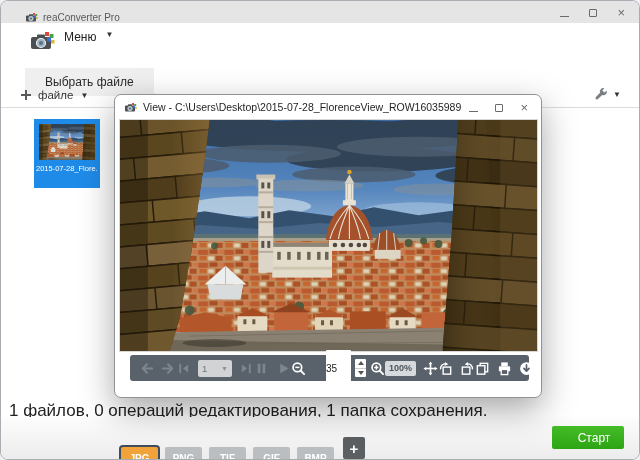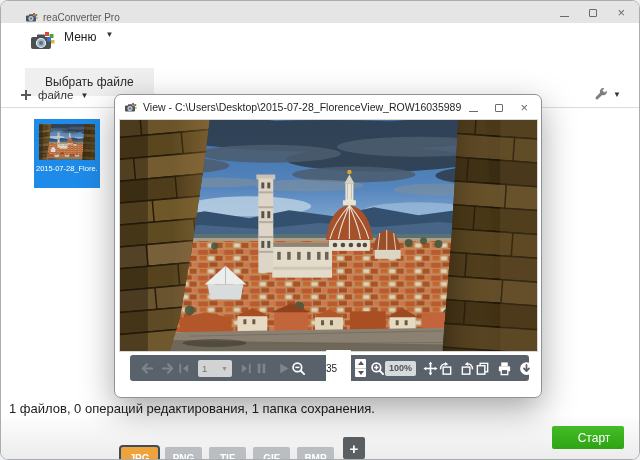--- a/index.html
+++ b/index.html
@@ -36,21 +36,21 @@
   .plus-sm:after  { left:0; top:4px; width:10px; height:2px; }
   .wrench-btn { position:absolute; right:18px; top:-3px; display:flex; align-items:center; gap:5px; }
 
   
   .thumb { position:absolute; left:33px; top:118px; width:66px; height:69px; background:#1f8be8;
            display:flex; flex-direction:column; align-items:center; padding-top:5px; }
   .thumb svg { width:56px; height:36px; display:block; background:#333; }
   .thumb-name { font-size:7.5px; color:#fff; margin-top:4px; max-width:62px; white-space:nowrap; overflow:hidden; }
 
   
-  .status { position:absolute; left:8px; top:400px; font-size:13px; color:#222; }
+  .status { position:absolute; left:8px; top:400px; font-size:17px; color:#222; }
   .bottombar { position:absolute; left:0; right:0; bottom:0; height:42px;
                background:linear-gradient(#fdfdfd,#ececec); }
   .saveas-btn { position:absolute; left:30px; top:9px; width:78px; height:24px; background:#f1f1f1;
                 font-size:11px; color:#222; display:flex; align-items:center; justify-content:center; }
   .formats { position:absolute; left:120px; top:10px; display:flex; gap:7px; align-items:center; }
   .fmt { width:37px; height:22px; background:#babec1; color:#fff; font-weight:bold; font-size:10px;
          display:flex; align-items:center; justify-content:center; border-radius:2px;margin-top:20px; }
   .fmt.active { background:#f1a33b; box-shadow:0 0 0 2px #3f4e5e; }
   .add-fmt { width:22px; height:22px; background:#5c5f61; color:#fff; font-size:15px; font-weight:bold;
              display:flex; align-items:center; justify-content:center; border-radius:2px; margin-left:2px; }

